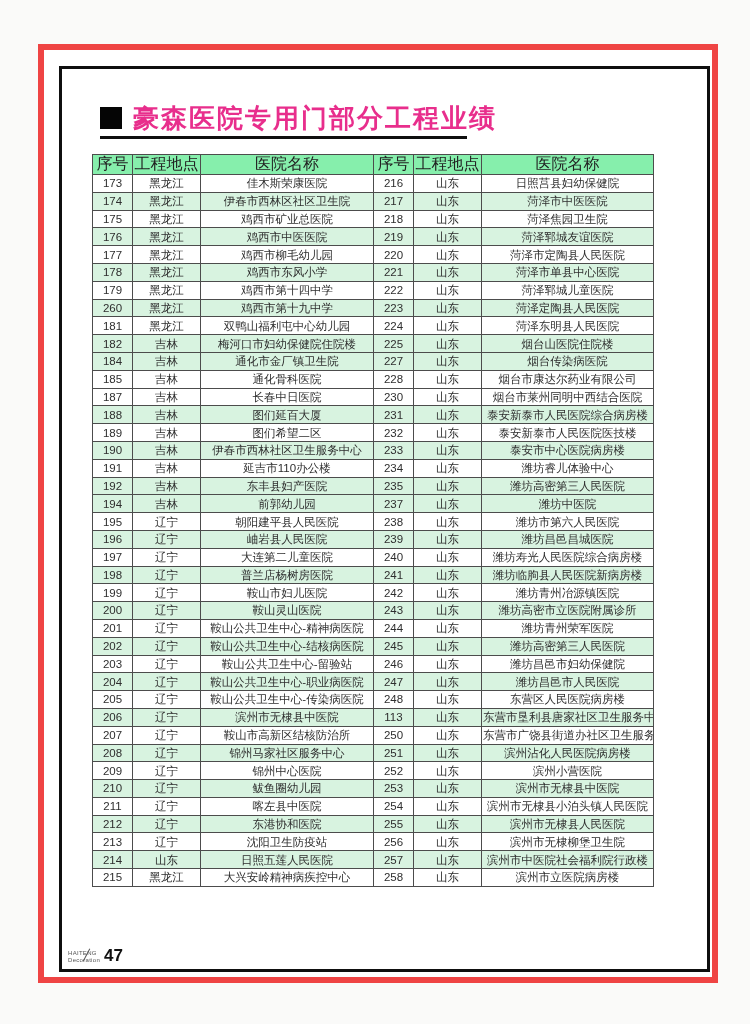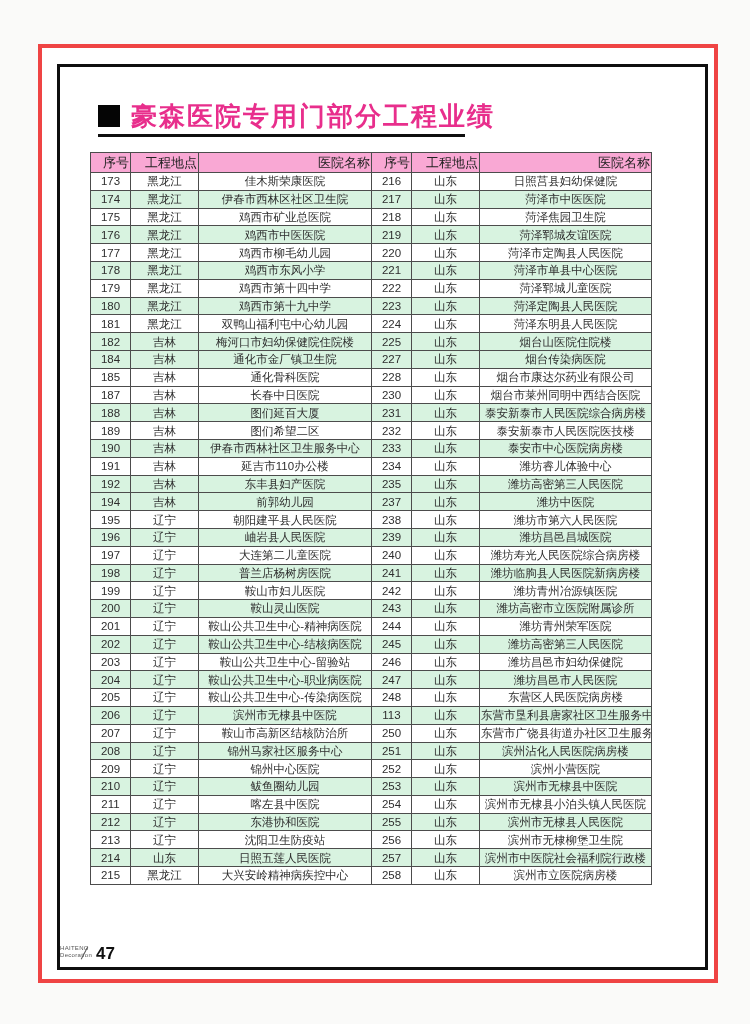--- a/index.html
+++ b/index.html
@@ -7,21 +7,21 @@
     width:750px;height:1024px;position:relative;
     background:#f4f4f3;
     font-family:"Liberation Sans","DejaVu Sans",sans-serif;
     overflow:hidden;
   }
   .photo-bg{
     position:absolute;inset:0;background:#fafaf9;
   }
   .outer-border{
     position:absolute;left:38px;top:44px;width:680px;height:939px;
-    border:4px solid #ef4444;background:#ffffff;box-sizing:border-box;
+    border:6px solid #ef4444;background:#ffffff;box-sizing:border-box;
   }
   .inner-border{
     position:absolute;left:15px;top:16px;width:651px;height:906px;
     border:3px solid #0f0f0f;background:#ffffff;box-sizing:border-box;
   }
   
   .title-row{
     position:absolute;left:38px;top:36px;display:flex;align-items:center;gap:11px;
   }
   .title-square{
@@ -40,28 +40,28 @@
     border-collapse:collapse;table-layout:fixed;
     font-size:11.5px;color:#2e2e2e;
   }
   table.projects th, table.projects td{
     border:1px solid #4c4c4c;
     text-align:center;vertical-align:middle;
     padding:0 1px;height:16.8px;line-height:1.05;
     overflow:hidden;white-space:nowrap;
   }
   table.projects th{
-    background:#f9a8d4;font-weight:normal;font-size:13px;height:19px;color:#222;text-align:right;
+    background:#86efac;font-weight:normal;font-size:16px;height:19px;color:#222;
   }
   table.projects tr.alt td{background:#d8f3e0;}
   col.c-no{width:40px;} col.c-loc{width:68px;} col.c-name{width:173px;}
   col.c-no2{width:40px;} col.c-loc2{width:68px;} col.c-name2{width:172px;}
   
   .footer{
-    position:absolute;left:0;top:878px;display:flex;align-items:flex-start;
+    position:absolute;left:6px;top:878px;display:flex;align-items:flex-end;
   }
   .brand{
     display:flex;flex-direction:column;font-size:6px;color:#555;line-height:1.2;
     letter-spacing:0.3px;
   }
   .brand-slash{
     position:absolute;left:24px;top:879px;width:1px;height:14px;background:#555;
     transform:rotate(28deg);
   }
   .page-number{
@@ -151,21 +151,21 @@
             </tr>
             <tr>
               <td>179</td>
               <td>黑龙江</td>
               <td>鸡西市第十四中学</td>
               <td>222</td>
               <td>山东</td>
               <td>菏泽郓城儿童医院</td>
             </tr>
             <tr class="alt">
-              <td>180</td>
+              <td>260</td>
               <td>黑龙江</td>
               <td>鸡西市第十九中学</td>
               <td>223</td>
               <td>山东</td>
               <td>菏泽定陶县人民医院</td>
             </tr>
             <tr>
               <td>181</td>
               <td>黑龙江</td>
               <td>双鸭山福利屯中心幼儿园</td>

